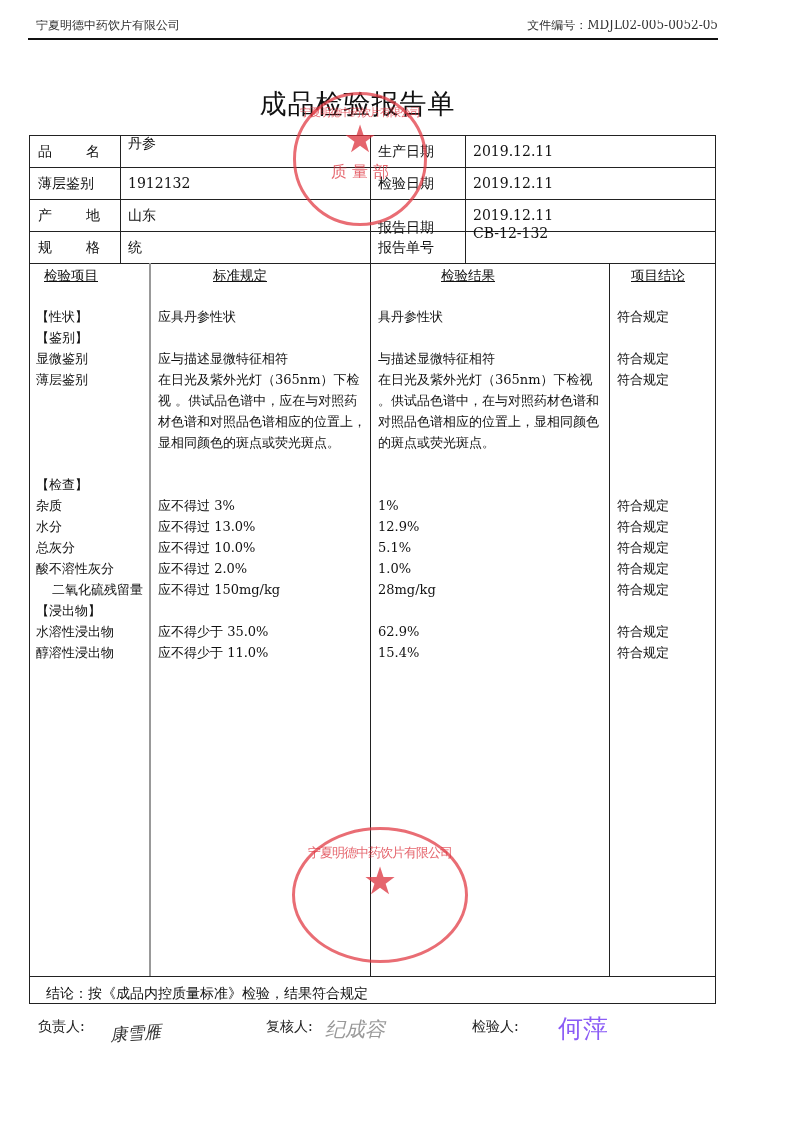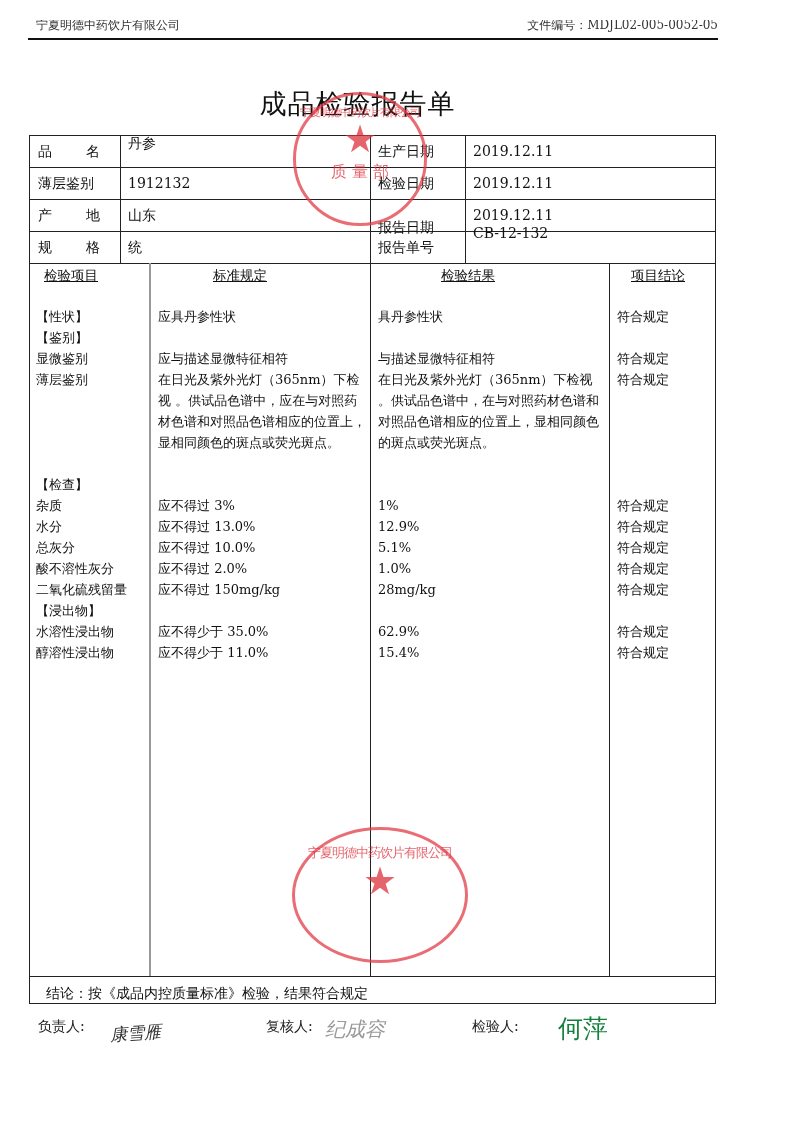--- a/index.html
+++ b/index.html
@@ -129,21 +129,21 @@
   <div class="body-row" style="left:378px;top:537px;">5.1%</div>
   <div class="body-row" style="left:617px;top:537px;">符合规定</div>
 </div>
 <div>
   <div class="body-row" style="left:36px;top:558px;">酸不溶性灰分</div>
   <div class="body-row" style="left:158px;top:558px;">应不得过 2.0%</div>
   <div class="body-row" style="left:378px;top:558px;">1.0%</div>
   <div class="body-row" style="left:617px;top:558px;">符合规定</div>
 </div>
 <div>
-  <div class="body-row" style="left:36px;top:579px;">二氧化硫残留量</div>
+  <div class="body-row" style="left:52px;top:579px;">二氧化硫残留量</div>
   <div class="body-row" style="left:158px;top:579px;">应不得过 150mg/kg</div>
   <div class="body-row" style="left:378px;top:579px;">28mg/kg</div>
   <div class="body-row" style="left:617px;top:579px;">符合规定</div>
 </div>
 <div>
   <div class="body-row" style="left:36px;top:600px;">【浸出物】</div>
 </div>
 <div>
   <div class="body-row" style="left:36px;top:621px;">水溶性浸出物</div>
   <div class="body-row" style="left:158px;top:621px;">应不得少于 35.0%</div>
@@ -157,21 +157,21 @@
   <div class="body-row" style="left:617px;top:642px;">符合规定</div>
 </div>
 
 <div class="conc">结论：按《成品内控质量标准》检验，结果符合规定</div>
 
 <div class="sign" style="left:38px;">负责人:</div>
 <div class="sig" style="left:110px;top:1022px;font-size:17px;color:#333;font-style:italic;transform:rotate(-4deg);">康雪雁</div>
 <div class="sign" style="left:266px;">复核人:</div>
 <div class="sig" style="left:325px;top:1016px;font-size:20px;color:#999;font-style:italic;">纪成容</div>
 <div class="sign" style="left:472px;">检验人:</div>
-<div class="sig" style="left:558px;top:1012px;font-size:25px;color:#15803d;">何萍</div>
+<div class="sig" style="left:558px;top:1012px;font-size:25px;color:#8b5cf6;">何萍</div>
 
 <div class="stamp" style="left:293px;top:92px;width:128px;height:128px;border-radius:50%;">
   <div style="font-size:11px;margin-top:10px;letter-spacing:-1px;">宁夏明德中药饮片有限公司</div>
   <div class="star">★</div>
   <div style="font-size:16px;margin-top:4px;">质 量 部</div>
 </div>
 
 <div class="stamp" style="left:292px;top:827px;width:170px;height:130px;border-radius:50%;">
   <div style="font-size:13px;margin-top:14px;letter-spacing:-1px;">宁夏明德中药饮片有限公司</div>
   <div class="star">★</div>

